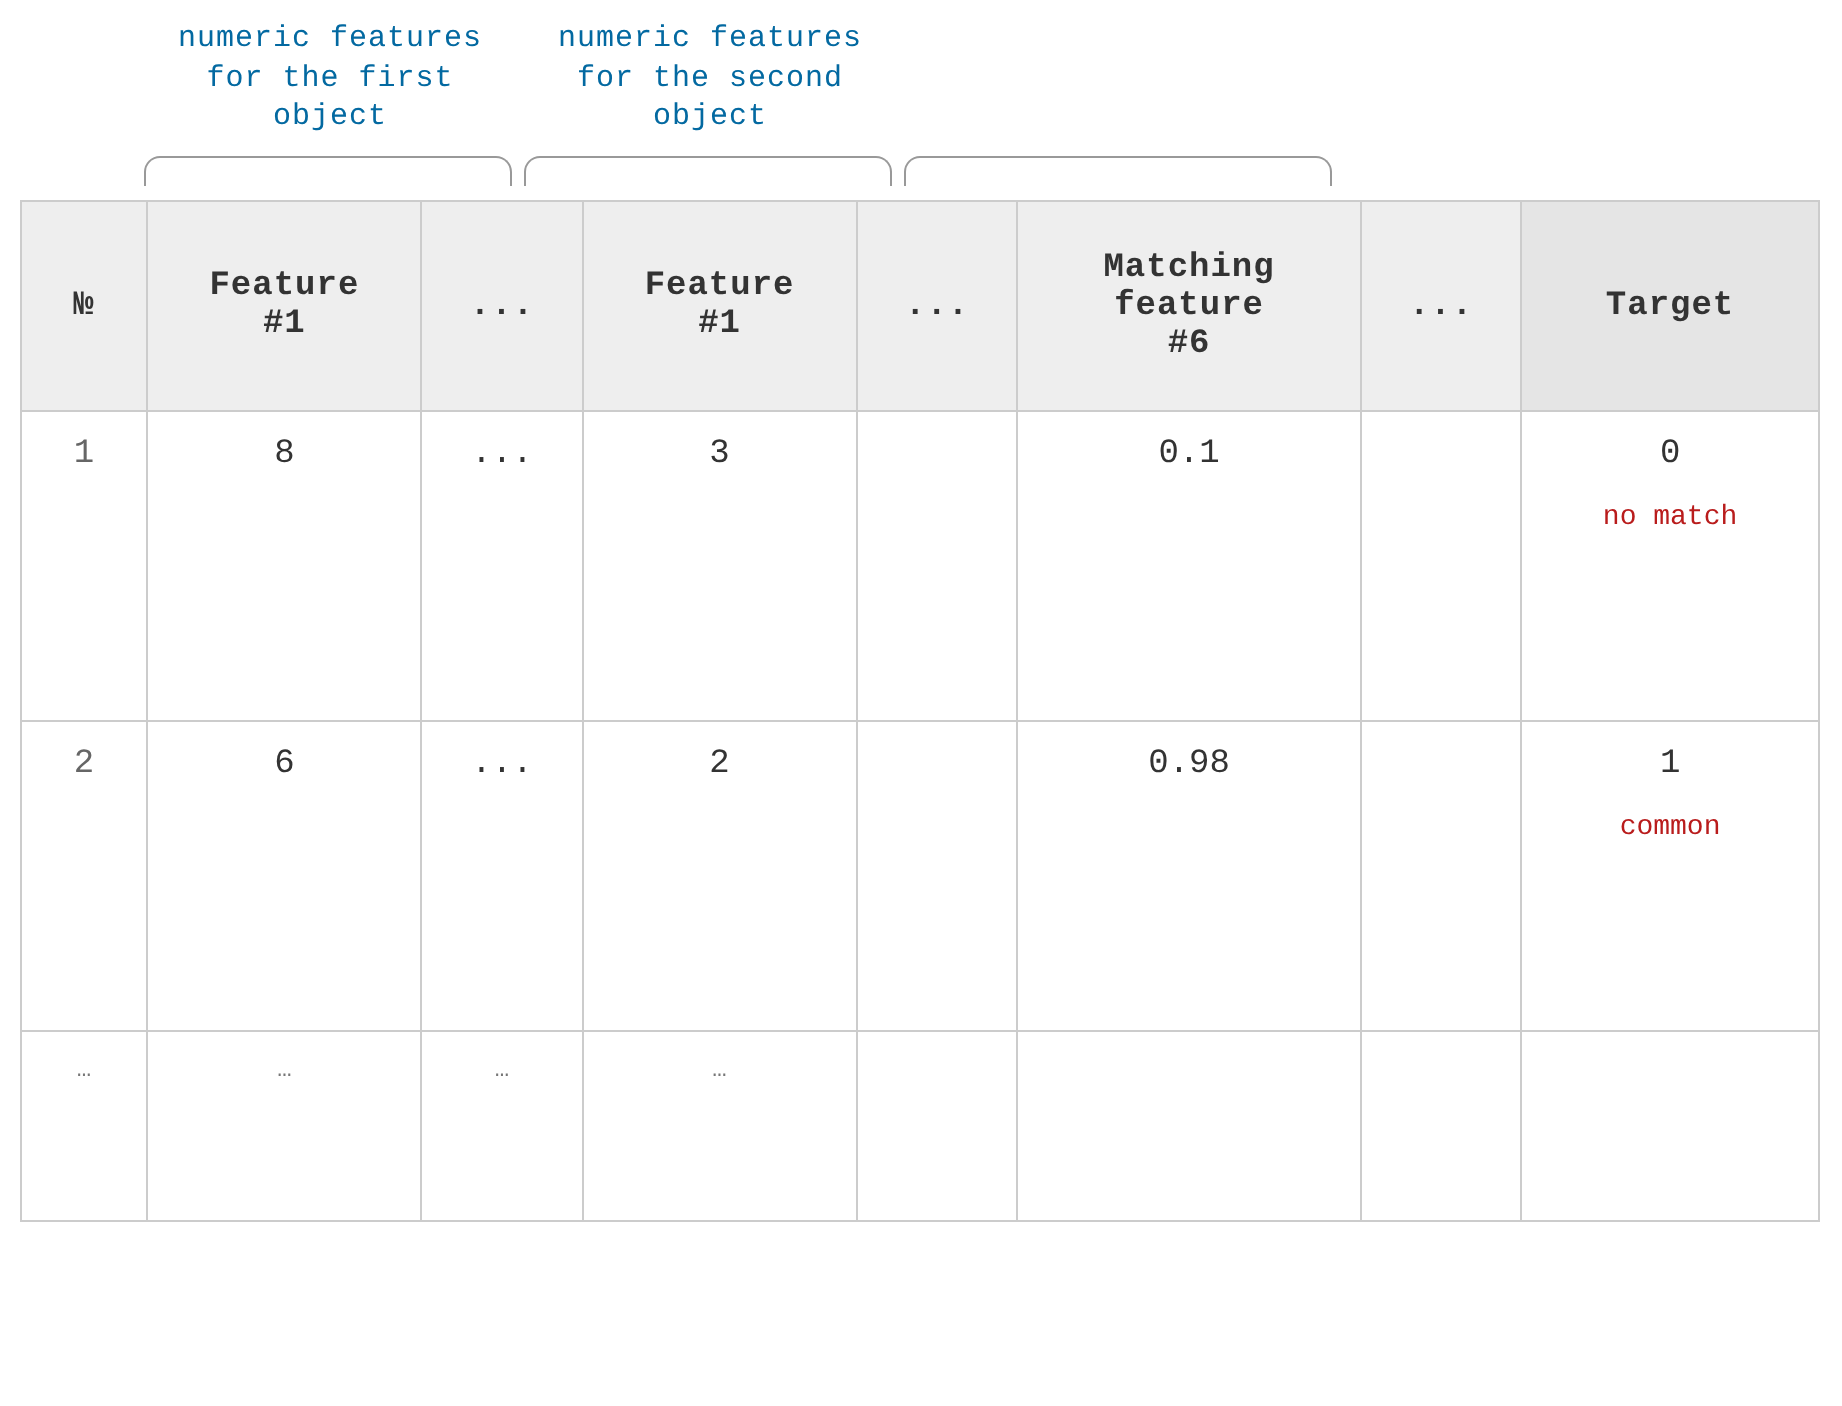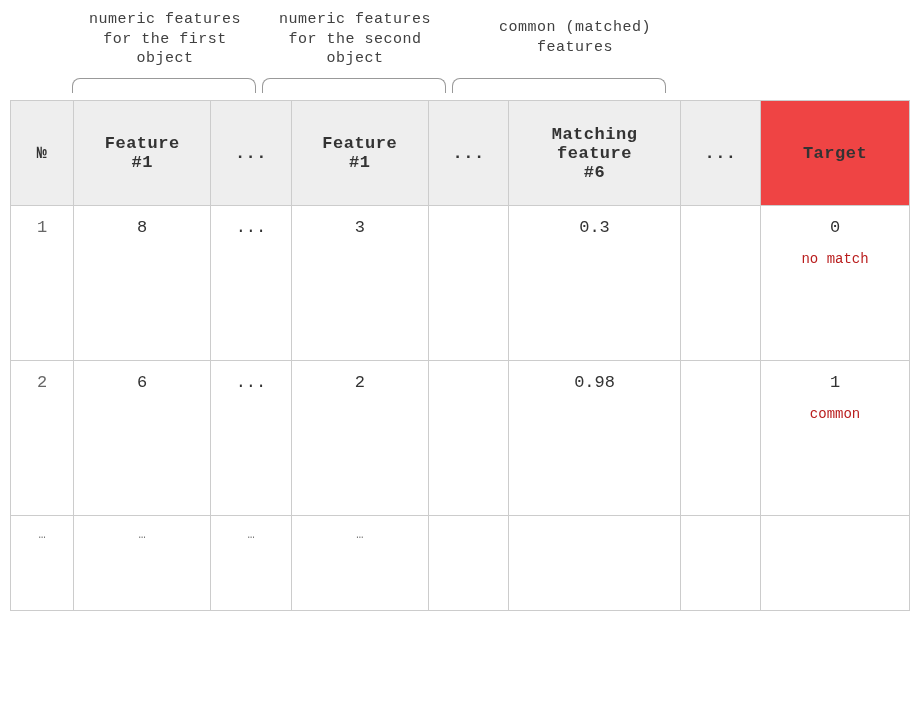--- a/index.html
+++ b/index.html
@@ -14,21 +14,21 @@
     }
     .annotations {
       position: relative;
       height: 90px;
       margin-left: 0;
     }
     .ann-label {
       position: absolute;
       text-align: center;
       font-size: 15px;
-      color: #404040;
+      color: #0369a1;
       line-height: 1.3;
       letter-spacing: 0.5px;
     }
     .ann-bracket {
       position: absolute;
       border-top: 1px solid #999;
       border-left: 1px solid #999;
       border-right: 1px solid #999;
       border-top-left-radius: 8px;
       border-top-right-radius: 8px;
@@ -47,21 +47,21 @@
       font-size: 17px;
     }
     th {
       background: #eeeeee;
       font-weight: bold;
       height: 80px;
       vertical-align: middle;
       letter-spacing: 0.5px;
     }
     th.target {
-      background: #ef4444;
+      background: #e5e5e5;
     }
     col.c-num { width: 55px; }
     col.c-f1a { width: 120px; }
     col.c-dots { width: 70px; }
     col.c-f1b { width: 120px; }
     col.c-dots2 { width: 70px; }
     col.c-match { width: 150px; }
     col.c-dots3 { width: 70px; }
     col.c-target { width: 130px; }
     .row-tall td {
@@ -90,22 +90,20 @@
 
 <div class="container">
 
   <div class="annotations">
     <div class="ann-label" style="left:60px; width:190px; top:0; white-space:pre-line;">numeric features
 for the first
 object</div>
     <div class="ann-label" style="left:250px; width:190px; top:0; white-space:pre-line;">numeric features
 for the second
 object</div>
-    <div class="ann-label" style="left:460px; width:210px; top:8px; white-space:pre-line;">common (matched)
-features</div>
 
     <div class="ann-bracket" style="left:62px; width:182px; top:68px;"></div>
     <div class="ann-bracket" style="left:252px; width:182px; top:68px;"></div>
     <div class="ann-bracket" style="left:442px; width:212px; top:68px;"></div>
   </div>
 
   <table>
     <colgroup>
       <col class="c-num">
       <col class="c-f1a">
@@ -132,21 +130,21 @@
         <th class="target">Target</th>
       </tr>
     </thead>
     <tbody>
       <tr class="row-tall">
         <td class="numcol">1</td>
         <td>8</td>
         <td>...</td>
         <td>3</td>
         <td></td>
-        <td>0.3</td>
+        <td>0.1</td>
         <td></td>
         <td>
           <span>0</span>
           <span class="sub-label">no match</span>
         </td>
       </tr>
       <tr class="row-tall">
         <td class="numcol">2</td>
         <td>6</td>
         <td>...</td>

